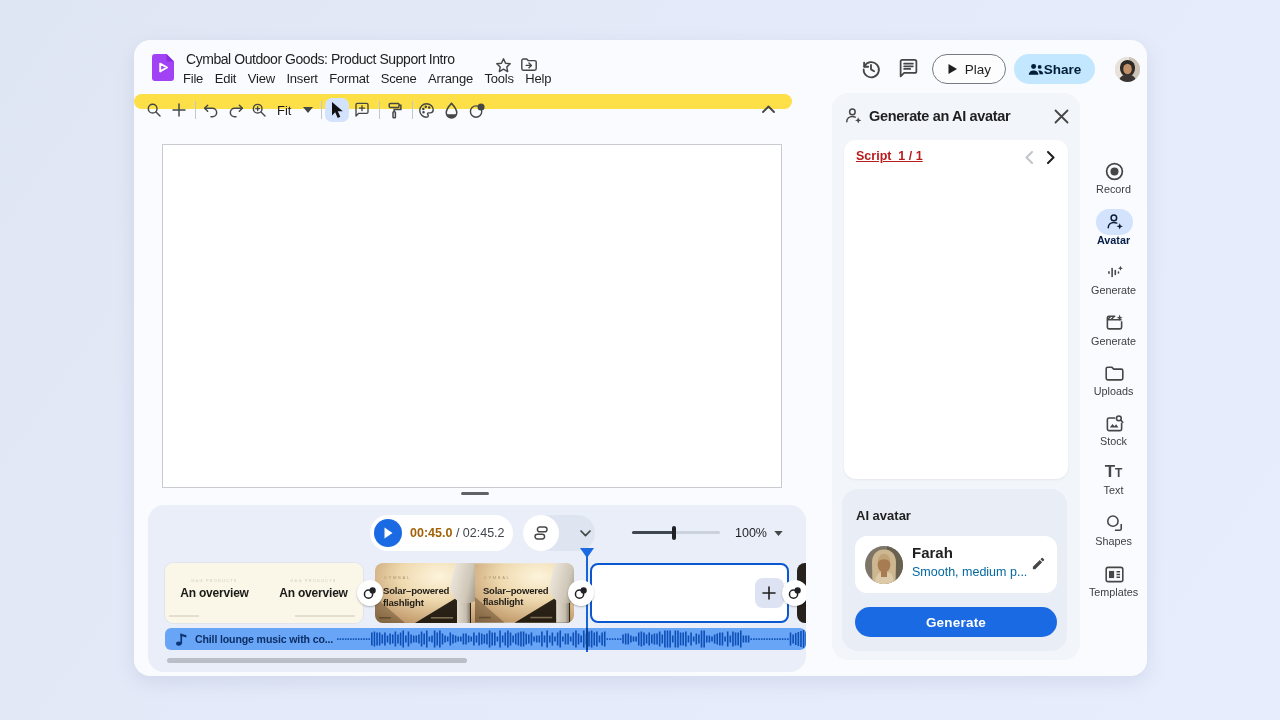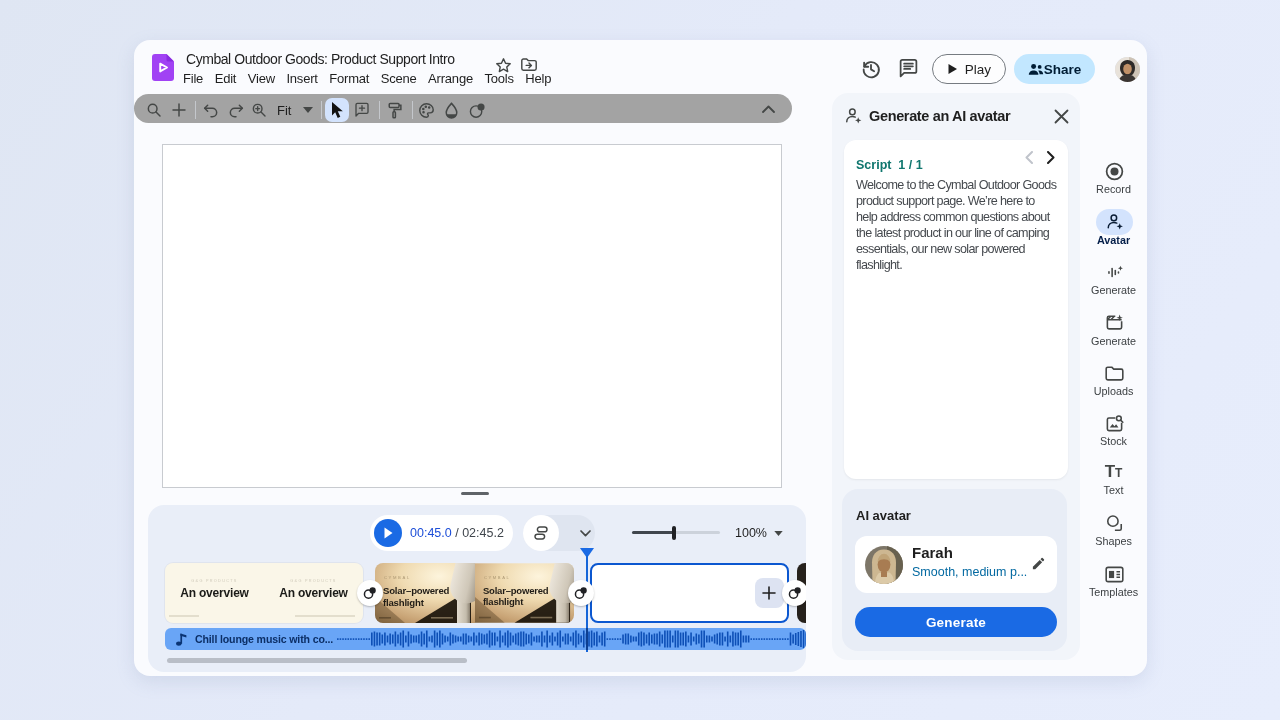--- a/index.html
+++ b/index.html
@@ -75,21 +75,21 @@
 <div class="abs" style="left:981px;top:17px;width:25px;height:25px;border-radius:50%;overflow:hidden;background:#cfd8ea;">
   <svg width="25" height="25" viewBox="0 0 25 25">
     <rect width="25" height="25" fill="#e8e2da"></rect>
     <rect x="14" width="11" height="25" fill="#cdc3b6"></rect>
     <path d="M12.5 3 c-5 0 -7.5 3.8 -7.5 8 0 3 1.2 5.6 3 7 l9 0 c1.8 -1.4 3 -4 3 -7 0 -4.2 -2.5 -8 -7.5 -8 Z" fill="#2e2a28"></path>
     <ellipse cx="12.5" cy="12" rx="4.3" ry="5.2" fill="#c09067"></ellipse>
     <path d="M4 25 c0 -5 3.5 -7.5 8.5 -7.5 s8.5 2.5 8.5 7.5 Z" fill="#3a3532"></path>
   </svg>
 </div>
 
-<div id="toolbar" class="abs" style="left:0px;top:54px;width:658px;height:29px;background:#a3a3a3;border-radius:16px;">
+<div id="toolbar" class="abs" style="left:0px;top:54px;width:658px;height:15px;background:#fde047;border-radius:16px;">
 
   <svg class="abs" style="left:12px;top:8px;" width="16" height="16" viewBox="0 0 24 24" fill="none" stroke="#444746" stroke-width="2.2">
           <circle cx="10" cy="10" r="6.5"></circle>
           <path d="M15 15 L21 21" stroke-linecap="round"></path>
         </svg>
 
   <svg class="abs" style="left:37px;top:8px;" width="16" height="16" viewBox="0 0 24 24" stroke="#444746" stroke-width="2.2">
           <path d="M12 3 V21 M3 12 H21" stroke-linecap="round"></path>
         </svg>
   <div class="abs" style="left:61px;top:7px;width:1px;height:18px;background:#c4c7cc;"></div>
@@ -160,21 +160,21 @@
 <div class="abs" style="left:327px;top:452px;width:28px;height:3px;background:#5f6368;border-radius:2px;"></div>
 
 <div id="timeline" class="abs" style="left:14px;top:465px;width:658px;height:167px;background:#e9eef8;border-radius:16px;overflow:hidden;">
 
   <div class="abs" style="left:375px;top:10px;width:72px;height:36px;background:#dfe5f0;border-radius:18px;"></div>
   <div class="abs" style="left:222px;top:10px;width:143px;height:36px;background:#ffffff;border-radius:18px;"></div>
   <div class="abs" style="left:226px;top:14px;width:28px;height:28px;border-radius:50%;background:#1a6ae4;"></div>
   <svg class="abs" style="left:236px;top:22px;" width="9" height="12" viewBox="0 0 9 12">
           <path d="M0.5 0.5 L8.5 6 L0.5 11.5 Z" fill="#fff"></path>
         </svg>
-  <div class="abs" style="left:262px;top:21px;font-size:12.5px;"><span style="color:#1d4ed8;">00:45.0</span><span style="color:#40464d;"> / 02:45.2</span></div>
+  <div class="abs" style="left:262px;top:21px;font-size:12.5px;"><span style="color:#a16207;font-weight:bold;">00:45.0</span><span style="color:#40464d;"> / 02:45.2</span></div>
   <div class="abs" style="left:375px;top:10px;width:36px;height:36px;background:#ffffff;border-radius:50%;"></div>
   <svg class="abs" style="left:385px;top:20px;" width="16" height="16" viewBox="0 0 20 20" fill="none" stroke="#444746" stroke-width="1.8">
           <rect x="5.5" y="2.5" width="12" height="6" rx="3"></rect>
           <rect x="2.5" y="11.5" width="12" height="6" rx="3"></rect>
         </svg>
   <svg class="abs" style="left:432px;top:25px;" width="11" height="7" viewBox="0 0 11 7" fill="none" stroke="#444746" stroke-width="1.7">
           <path d="M1 1 L5.5 5.7 L10 1" stroke-linecap="round" stroke-linejoin="round"></path>
         </svg>
 
   <div class="abs" style="left:484px;top:26px;width:88px;height:3px;background:#ccd2db;border-radius:2px;"></div>
@@ -497,28 +497,27 @@
           <circle cx="10.5" cy="6.5" r="3.7"></circle>
           <path d="M3 19.5 c0 -4.6 3.6 -7 7.5 -7 1.4 0 2.7 .3 3.9 .9" stroke-linecap="round"></path>
           <path d="M18.3 13.5 l1.2 3 3 1.2 -3 1.2 -1.2 3 -1.2 -3 -3 -1.2 3 -1.2 Z" fill="#444746" stroke="none"></path>
         </svg>
   <div class="abs" style="left:37px;top:15px;font-size:14.5px;font-weight:bold;color:#1f1f1f;letter-spacing:-0.35px;">Generate an AI avatar</div>
   <svg class="abs" style="left:222px;top:16px;" width="15" height="15" viewBox="0 0 15 15" stroke="#444746" stroke-width="1.8">
           <path d="M1.5 1.5 L13.5 13.5 M13.5 1.5 L1.5 13.5" stroke-linecap="round"></path>
         </svg>
 
   <div class="abs" style="left:12px;top:47px;width:224px;height:339px;background:#ffffff;border-radius:12px;box-shadow:0 1px 2px rgba(60,64,67,0.08);">
-    <div class="abs" style="left:12px;top:18px;font-size:12.5px;font-weight:bold;color:#0f766e;">Script&nbsp; 1 / 1</div>
+    <div class="abs" style="left:12px;top:9px;font-size:12.5px;font-weight:bold;color:#b91c1c;text-decoration:underline;">Script&nbsp; 1 / 1</div>
     <svg class="abs" style="left:181px;top:11px;" width="8" height="13" viewBox="0 0 8 13" fill="none" stroke="#c0c4cb" stroke-width="2">
             <path d="M7 1 L1.5 6.5 L7 12" stroke-linecap="round" stroke-linejoin="round"></path>
           </svg>
     <svg class="abs" style="left:203px;top:11px;" width="8" height="13" viewBox="0 0 8 13" fill="none" stroke="#1f1f1f" stroke-width="2">
             <path d="M1 1 L6.5 6.5 L1 12" stroke-linecap="round" stroke-linejoin="round"></path>
           </svg>
-    <div class="abs" style="left:12px;top:37px;width:210px;font-size:12.6px;line-height:16px;color:#45494e;letter-spacing:-0.65px;white-space:nowrap;">Welcome to the Cymbal Outdoor Goods<br>product support page. We’re here to<br>help address common questions about<br>the latest product in our line of camping<br>essentials, our new solar powered<br>flashlight.</div>
   </div>
 
   <div class="abs" style="left:10px;top:396px;width:225px;height:162px;background:#e8edf6;border-radius:16px;">
     <div class="abs" style="left:14px;top:19px;font-size:13px;font-weight:bold;color:#1f1f1f;">AI avatar</div>
     <div class="abs" style="left:13px;top:47px;width:202px;height:57px;background:#ffffff;border-radius:12px;">
       <div class="abs" style="left:10px;top:10px;width:38px;height:38px;border-radius:50%;overflow:hidden;">
         <svg width="38" height="38" viewBox="0 0 38 38">
           <rect width="38" height="38" fill="#7d7668"></rect>
           <rect x="22" width="16" height="38" fill="#68614f"></rect>
           <path d="M19 3.5 c-8.5 0 -12 6.5 -12 13 l0.5 21.5 h23 L31 16.5 c0 -6.5 -3.5 -13 -12 -13 Z" fill="#cdb791"></path>

